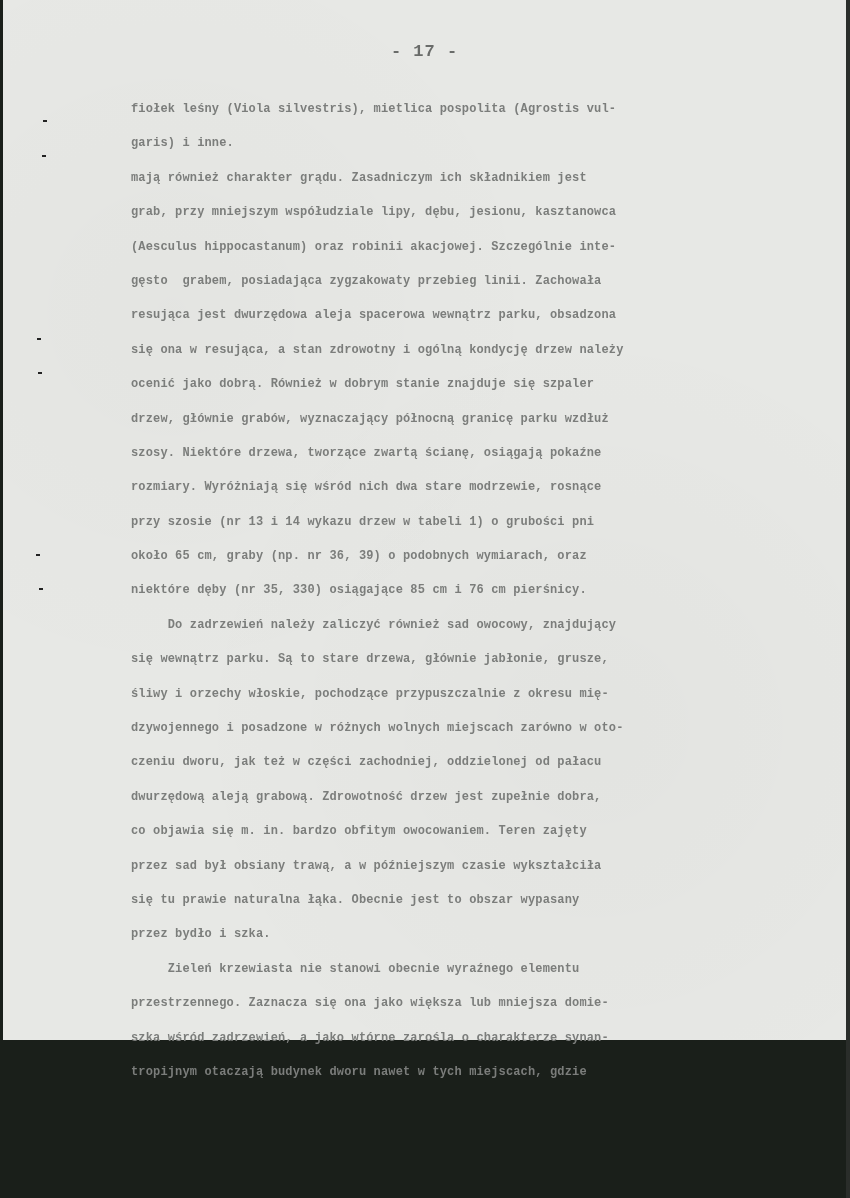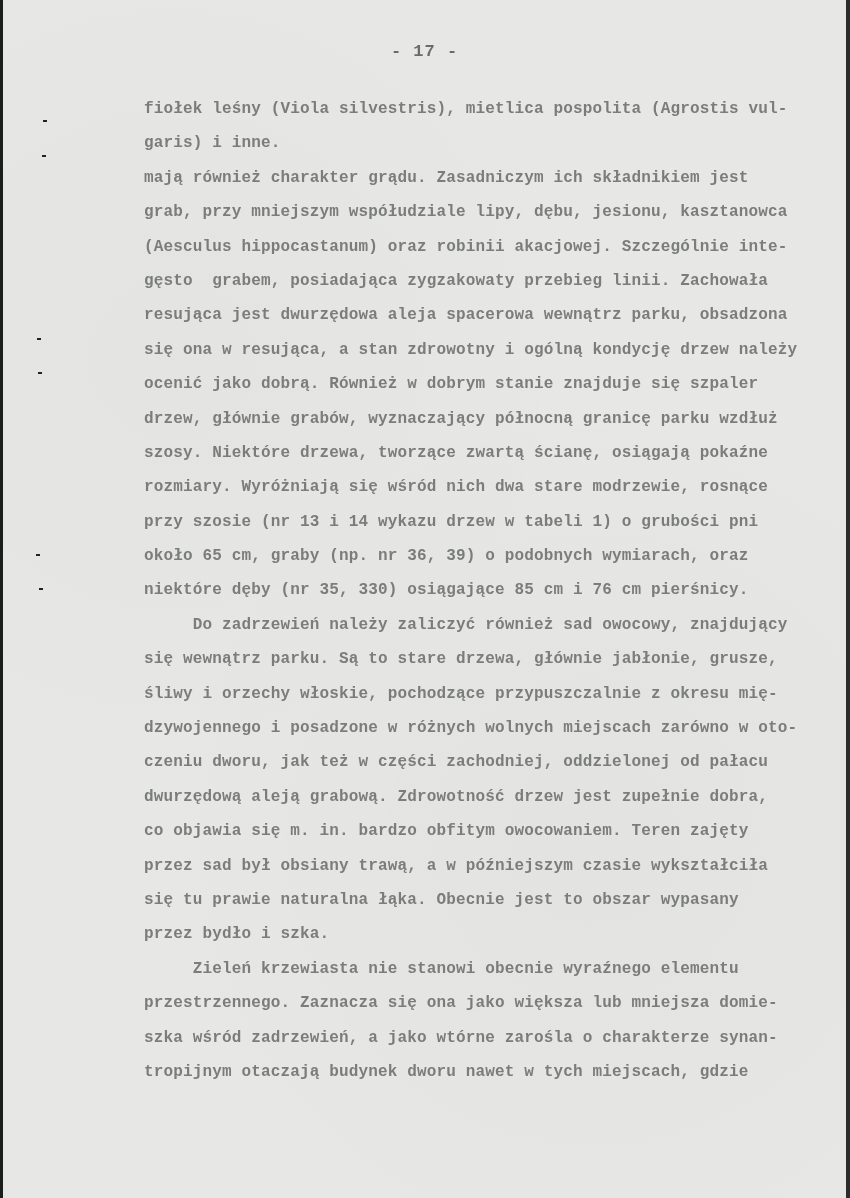--- a/index.html
+++ b/index.html
@@ -2,38 +2,38 @@
 <html><head>
 <meta charset="utf-8">
 <style>
   html, body { margin: 0; padding: 0; }
   body {
     width: 850px; height: 1198px; overflow: hidden;
     background: #1a1f1a;
     position: relative;
   }
   .page {
-    position: absolute; left: 3px; top: 0; width: 843px; height: 1198px;
+    position: absolute; left: 3px; top: 0; width: 843px; height: 1040px;
     background: #e7e8e5;
     background-image:
       radial-gradient(circle at 20% 30%, rgba(0,0,0,0.015) 0, transparent 40%),
       radial-gradient(circle at 70% 70%, rgba(0,0,0,0.02) 0, transparent 45%);
   }
   .right-edge {
     position: absolute; right: 0; top: 0; width: 4px; height: 1198px; background: #2a2d2a;
   }
   .page-number {
     position: absolute; left: 0; width: 843px; top: 42px; text-align: center;
     font-family: "Liberation Mono", monospace; font-weight: bold;
     font-size: 17px; color: #6a6c6a; letter-spacing: 1px;
   }
   .text {
-    position: absolute; left: 141px; top: 92px; width: 700px;
+    position: absolute; left: 128px; top: 92px; width: 700px;
     font-family: "Liberation Mono", monospace; font-weight: bold;
-    font-size: 16px; line-height: 34.4px; color: #7b7d7b;
+    font-size: 12px; line-height: 34.4px; color: #7b7d7b;
     letter-spacing: 0.15px;
   }
   .line { white-space: pre; height: 34.4px; }
   .punch {
     position: absolute; width: 4px; height: 2px; background: #222;
   }
 </style>
 </head>
 <body>
 

